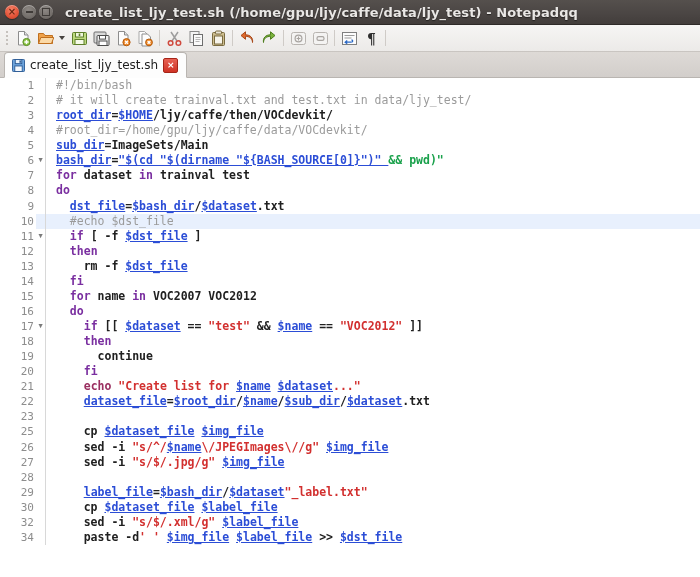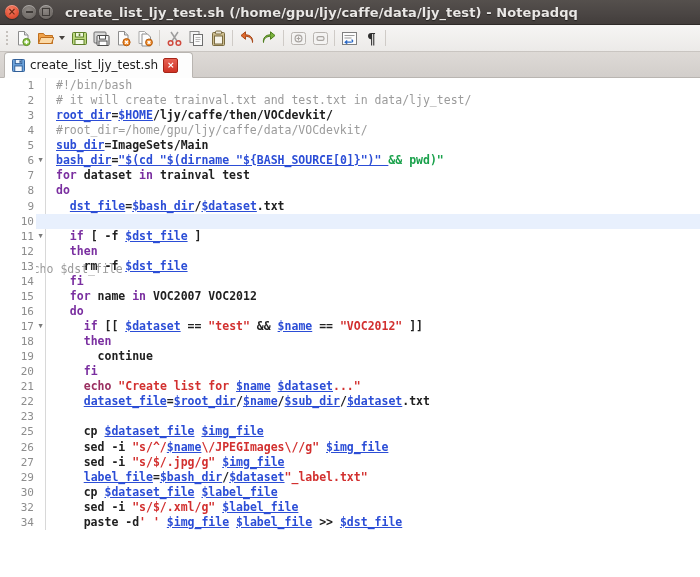--- a/index.html
+++ b/index.html
@@ -55,36 +55,36 @@
 
   
   .tabbar{
     height:25px;flex:0 0 25px;
     background:linear-gradient(to bottom,#dedad6 0%,#d2cecb 100%);
     display:flex;align-items:flex-end;padding-left:4px;
     border-bottom:1px solid #b9b5b1;position:relative;
   }
   .tab{
     height:24px;display:flex;align-items:center;gap:5px;
-    padding:0 14px 0 7px;background:#fdfdfd;
+    padding:0 8px 0 7px;background:#fdfdfd;
     border:1px solid #b9b5b1;border-bottom:1px solid #fdfdfd;
     border-radius:4px 4px 0 0;margin-bottom:-1px;
   }
   .tab-title{font-size:12px;color:#1d1d1d;white-space:nowrap;}
   .tab-close{width:13px;height:13px;border-radius:2px;
     background:linear-gradient(to bottom,#e76254 0%,#cf3225 100%);
     border:1px solid #a62518;color:#fff;font-size:9px;font-weight:bold;
     display:flex;align-items:center;justify-content:center;line-height:1;}
 
   
   .editor{flex:1 1 auto;background:#ffffff;position:relative;overflow:hidden;
           font-family:"DejaVu Sans Mono","Liberation Mono",monospace;}
   .rows{position:relative;}
   .row{height:15.07px;line-height:15.07px;display:flex;white-space:pre;font-size:11.5px;}
-  .row.cur{background:#e8f0fd;flex-direction:column;}
+  .row.cur{background:#e8f0fd;}
   .gut{
     flex:0 0 34px;width:34px;text-align:right;padding-right:2px;
     color:#8d8d8d;font-size:11px;background:#ffffff;
     font-family:"DejaVu Sans Mono","Liberation Mono",monospace;
     position:relative;
   }
   .fold{flex:0 0 9px;width:9px;position:relative;color:#7a7a7a;font-size:7px;
         text-align:center;}
   .vline{flex:0 0 5px;width:5px;border-left:1px solid #d8d8d8;}
   .code{flex:1 1 auto;padding-left:5px;color:#202020;}
@@ -290,20 +290,21 @@
         <div class="row"><div class="gut">17</div><div class="fold">▼</div><div class="vline"></div><div class="code"><span class="pl">    </span><span class="kw">if</span><span class="pl"> [[ </span><span class="var">$dataset</span><span class="pl"> == </span><span class="str">"test"</span><span class="pl"> &amp;&amp; </span><span class="var">$name</span><span class="pl"> == </span><span class="str">"VOC2012"</span><span class="pl"> ]]</span></div></div>
         <div class="row"><div class="gut">18</div><div class="fold"></div><div class="vline"></div><div class="code"><span class="pl">    </span><span class="kw">then</span></div></div>
         <div class="row"><div class="gut">19</div><div class="fold"></div><div class="vline"></div><div class="code"><span class="pl">      continue</span></div></div>
         <div class="row"><div class="gut">20</div><div class="fold"></div><div class="vline"></div><div class="code"><span class="pl">    </span><span class="kw">fi</span></div></div>
         <div class="row"><div class="gut">21</div><div class="fold"></div><div class="vline"></div><div class="code"><span class="pl">    </span><span class="fn">echo</span><span class="pl"> </span><span class="str">"Create list for </span><span class="var">$name</span><span class="str"> </span><span class="var">$dataset</span><span class="str">..."</span></div></div>
         <div class="row"><div class="gut">22</div><div class="fold"></div><div class="vline"></div><div class="code"><span class="pl">    </span><span class="var">dataset_file</span><span class="pl">=</span><span class="var">$root_dir</span><span class="pl">/</span><span class="var">$name</span><span class="pl">/</span><span class="var">$sub_dir</span><span class="pl">/</span><span class="var">$dataset</span><span class="pl">.txt</span></div></div>
         <div class="row"><div class="gut">23</div><div class="fold"></div><div class="vline"></div><div class="code"></div></div>
         <div class="row"><div class="gut">25</div><div class="fold"></div><div class="vline"></div><div class="code"><span class="pl">    cp </span><span class="var">$dataset_file</span><span class="pl"> </span><span class="var">$img_file</span></div></div>
         <div class="row"><div class="gut">26</div><div class="fold"></div><div class="vline"></div><div class="code"><span class="pl">    sed -i </span><span class="str">"s/^/</span><span class="var">$name</span><span class="str">\/JPEGImages\//g"</span><span class="pl"> </span><span class="var">$img_file</span></div></div>
         <div class="row"><div class="gut">27</div><div class="fold"></div><div class="vline"></div><div class="code"><span class="pl">    sed -i </span><span class="str">"s/$/.jpg/g"</span><span class="pl"> </span><span class="var">$img_file</span></div></div>
+        <div class="row"><div class="gut">28</div><div class="fold"></div><div class="vline"></div><div class="code"></div></div>
         <div class="row"><div class="gut">29</div><div class="fold"></div><div class="vline"></div><div class="code"><span class="pl">    </span><span class="var">label_file</span><span class="pl">=</span><span class="var">$bash_dir</span><span class="pl">/</span><span class="var">$dataset</span><span class="str">"_label.txt"</span></div></div>
         <div class="row"><div class="gut">30</div><div class="fold"></div><div class="vline"></div><div class="code"><span class="pl">    cp </span><span class="var">$dataset_file</span><span class="pl"> </span><span class="var">$label_file</span></div></div>
         <div class="row"><div class="gut">32</div><div class="fold"></div><div class="vline"></div><div class="code"><span class="pl">    sed -i </span><span class="str">"s/$/.xml/g"</span><span class="pl"> </span><span class="var">$label_file</span></div></div>
         <div class="row"><div class="gut">34</div><div class="fold"></div><div class="vline"></div><div class="code"><span class="pl">    paste -d</span><span class="str">' '</span><span class="pl"> </span><span class="var">$img_file</span><span class="pl"> </span><span class="var">$label_file</span><span class="pl"> &gt;&gt; </span><span class="var">$dst_file</span></div></div>
       </div>
   </div>
 
 </div>
 
 </body></html>

